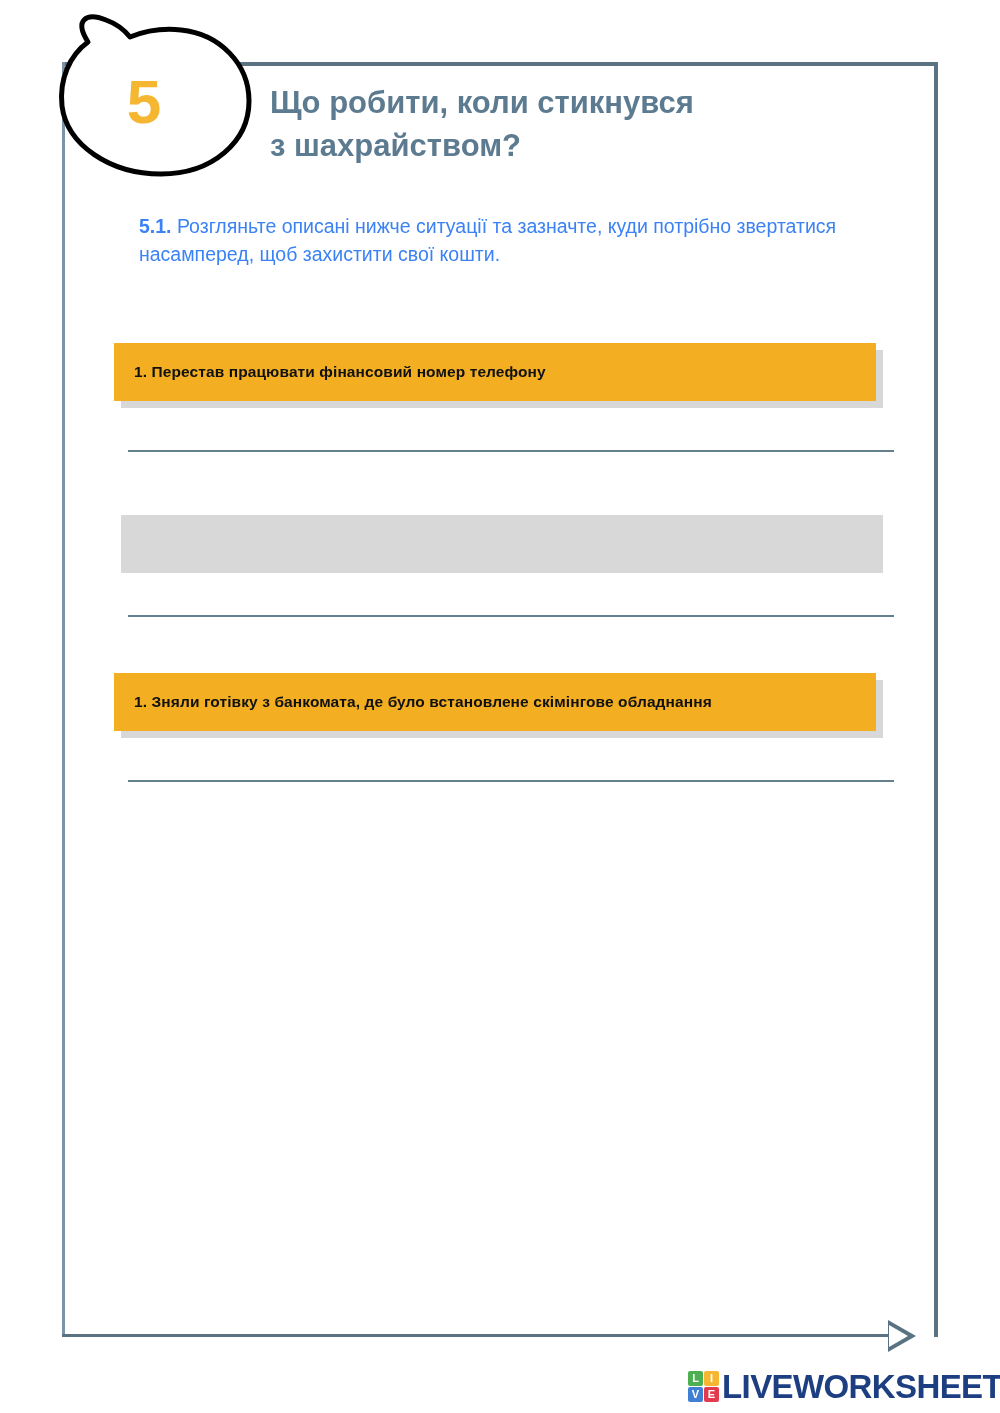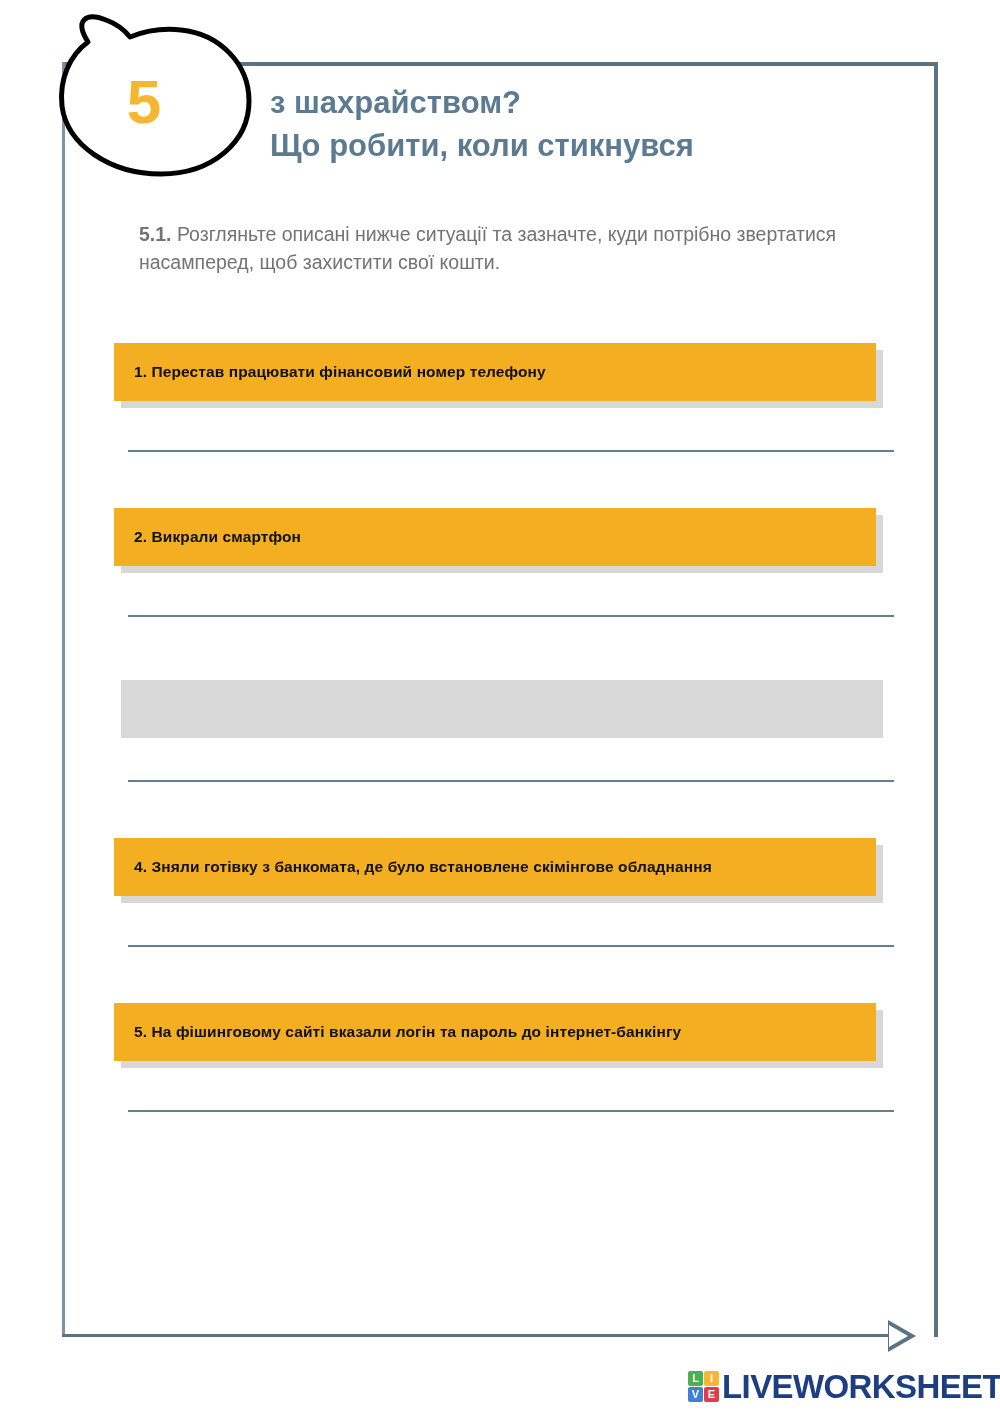--- a/index.html
+++ b/index.html
@@ -108,25 +108,25 @@
     font-size: 31px;
     font-weight: bold;
     line-height: 1.38;
     color: #5d7b90;
   }
 
   
   .instruction {
     position: absolute;
     left: 139px;
-    top: 221px;
+    top: 213px;
     width: 760px;
     font-size: 19.5px;
     line-height: 1.42;
-    color: #737373;
+    color: #3b82f6;
   }
   .instruction .num {
     font-weight: bold;
   }
 
   
   .questions {
     position: absolute;
     left: 0;
     top: 340px;
@@ -223,66 +223,52 @@
                C131 25 149 22 167 24
                C206 28 235 58 235 95
                C235 136 198 168 147 168
                C96 168 53 139 48 100
                C45 73 56 49 74 36 Z" fill="#ffffff" stroke="#000000" stroke-width="5" stroke-linejoin="round"></path>
     </svg>
     <div class="bubble-number">5</div>
   </div>
 
   <div class="title">
+    <div>Що робити, коли стикнувся</div>
     <div>з шахрайством?</div>
-    <div>Що робити, коли стикнувся</div>
   </div>
 
   <div class="instruction">
     <span class="num">5.1.</span><span> Розгляньте описані нижче ситуації та зазначте, куди потрібно звертатися насамперед, щоб захистити свої кошти.</span>
   </div>
 
   <div class="questions">
 
     <div class="qblock">
       <div class="qbar-shadow"></div>
       <div class="qbar">
         <span class="qbar-text">1. Перестав працювати фінансовий номер телефону</span>
       </div>
       <div class="answer-line"></div>
     </div>
 
+
+    <div class="qblock">
+      <div class="qbar-shadow"></div>
+      <div class="answer-line"></div>
+    </div>
+
     <div class="qblock">
       <div class="qbar-shadow"></div>
       <div class="qbar">
-        <span class="qbar-text">2. Викрали смартфон</span>
+        <span class="qbar-text">1. Зняли готівку з банкомата, де було встановлене скімінгове обладнання</span>
       </div>
       <div class="answer-line"></div>
     </div>
 
-    <div class="qblock">
-      <div class="qbar-shadow"></div>
-      <div class="answer-line"></div>
-    </div>
-
-    <div class="qblock">
-      <div class="qbar-shadow"></div>
-      <div class="qbar">
-        <span class="qbar-text">4. Зняли готівку з банкомата, де було встановлене скімінгове обладнання</span>
-      </div>
-      <div class="answer-line"></div>
-    </div>
-
-    <div class="qblock">
-      <div class="qbar-shadow"></div>
-      <div class="qbar">
-        <span class="qbar-text">5. На фішинговому сайті вказали логін та пароль до інтернет-банкінгу</span>
-      </div>
-      <div class="answer-line"></div>
-    </div>
 
 
   </div>
 
   <div class="logo">
     <div class="logo-grid">
       <div class="logo-cell" style="background:#4caf50">L</div>
       <div class="logo-cell" style="background:#f5b731">I</div>
       <div class="logo-cell" style="background:#3f7fd4">V</div>
       <div class="logo-cell" style="background:#e23b4e">E</div>

